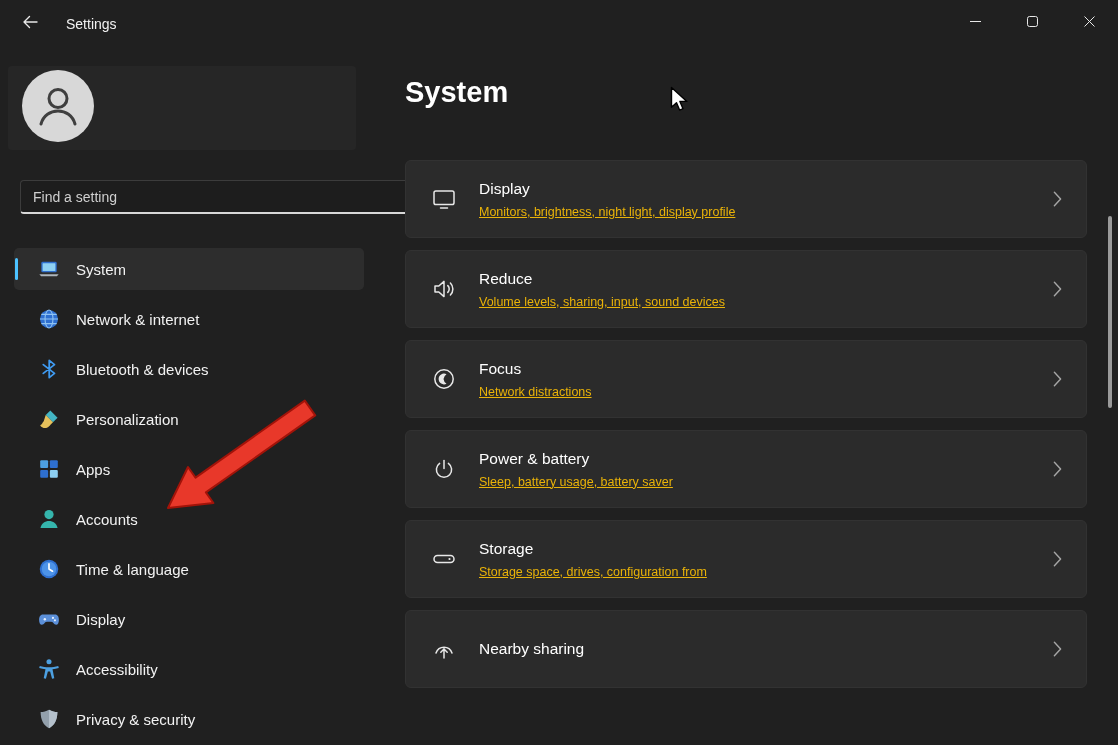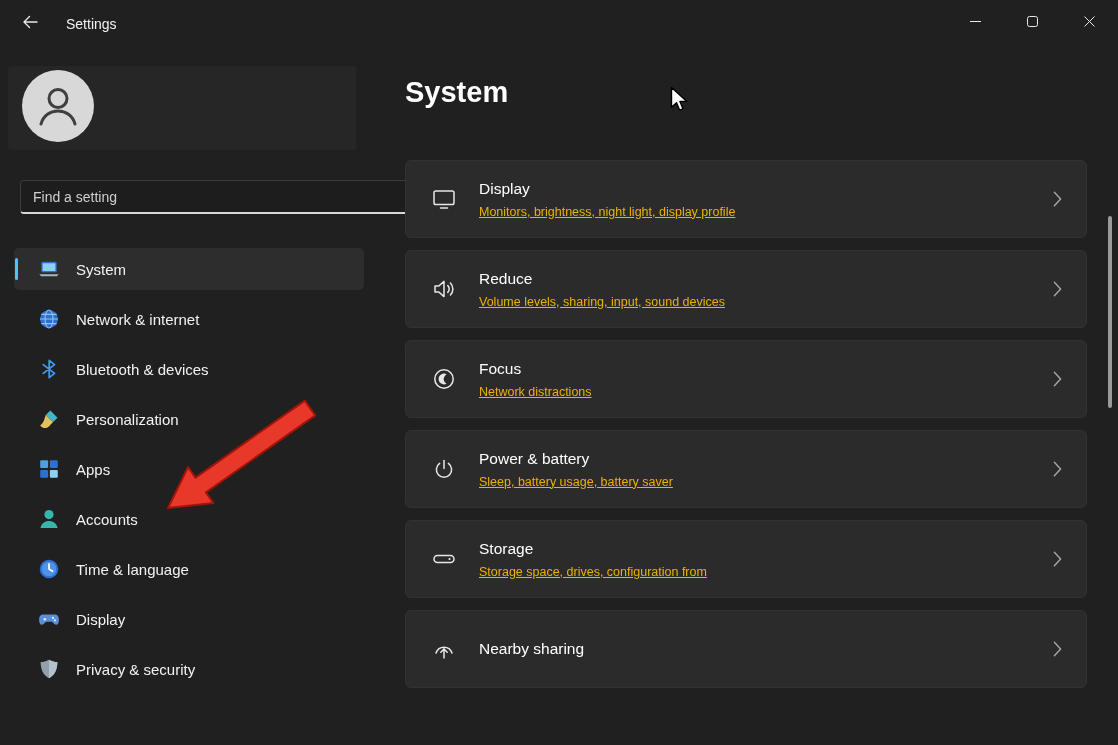--- a/index.html
+++ b/index.html
@@ -207,20 +207,30 @@
           <svg viewBox="0 0 20 20">
             <path d="M4.4 6h11.2c2.2 0 3.4 2.2 3.4 4.8 0 2.4-.9 4.4-2.5 4.4-1 0-1.8-.7-2.5-1.5-.6-.7-1.3-1.1-2.2-1.1H8.2c-.9 0-1.6.4-2.2 1.1-.7.8-1.5 1.5-2.5 1.5-1.6 0-2.5-2-2.5-4.4C1 8.2 2.2 6 4.4 6z" fill="#5b8fd8"></path>
             <circle cx="6.2" cy="10.2" r="1.1" fill="#e4eefc"></circle>
             <circle cx="13.6" cy="9" r="1" fill="#e4eefc"></circle>
             <circle cx="15.4" cy="11.2" r="1" fill="#e4eefc"></circle>
           </svg>
         </span>
     <span class="nav-label">Display</span>
   </div>
 
+  <div class="nav-item">
+
+    <span class="nav-icon">
+          <svg viewBox="0 0 20 20" fill="#4da0e0">
+            <circle cx="10" cy="3.4" r="2.3"></circle>
+            <path d="M1.6 7.2c2.6.8 5.3 1.2 8.4 1.2s5.8-.4 8.4-1.2l.5 1.9c-2 .6-3.9 1-5.7 1.1l1.6 8.2-2 .4-1.8-6.6H9l-1.8 6.6-2-.4 1.6-8.2c-1.8-.1-3.7-.5-5.7-1.1z"></path>
+          </svg>
+        </span>
+    <span class="nav-label">Accessibility</span>
+  </div>
 
   <div class="nav-item">
 
     <span class="nav-icon">
           <svg viewBox="0 0 20 20">
             <path d="M10 1.6c2.6 1.4 5.1 2.1 7.6 2.1 0 7-2.6 12.2-7.6 14.7-5-2.5-7.6-7.7-7.6-14.7 2.5 0 5-.7 7.6-2.1z" fill="#93a0ac"></path>
             <path d="M10 1.6c2.6 1.4 5.1 2.1 7.6 2.1 0 7-2.6 12.2-7.6 14.7z" fill="#b4c0cb"></path>
           </svg>
         </span>
     <span class="nav-label">Privacy &amp; security</span>

